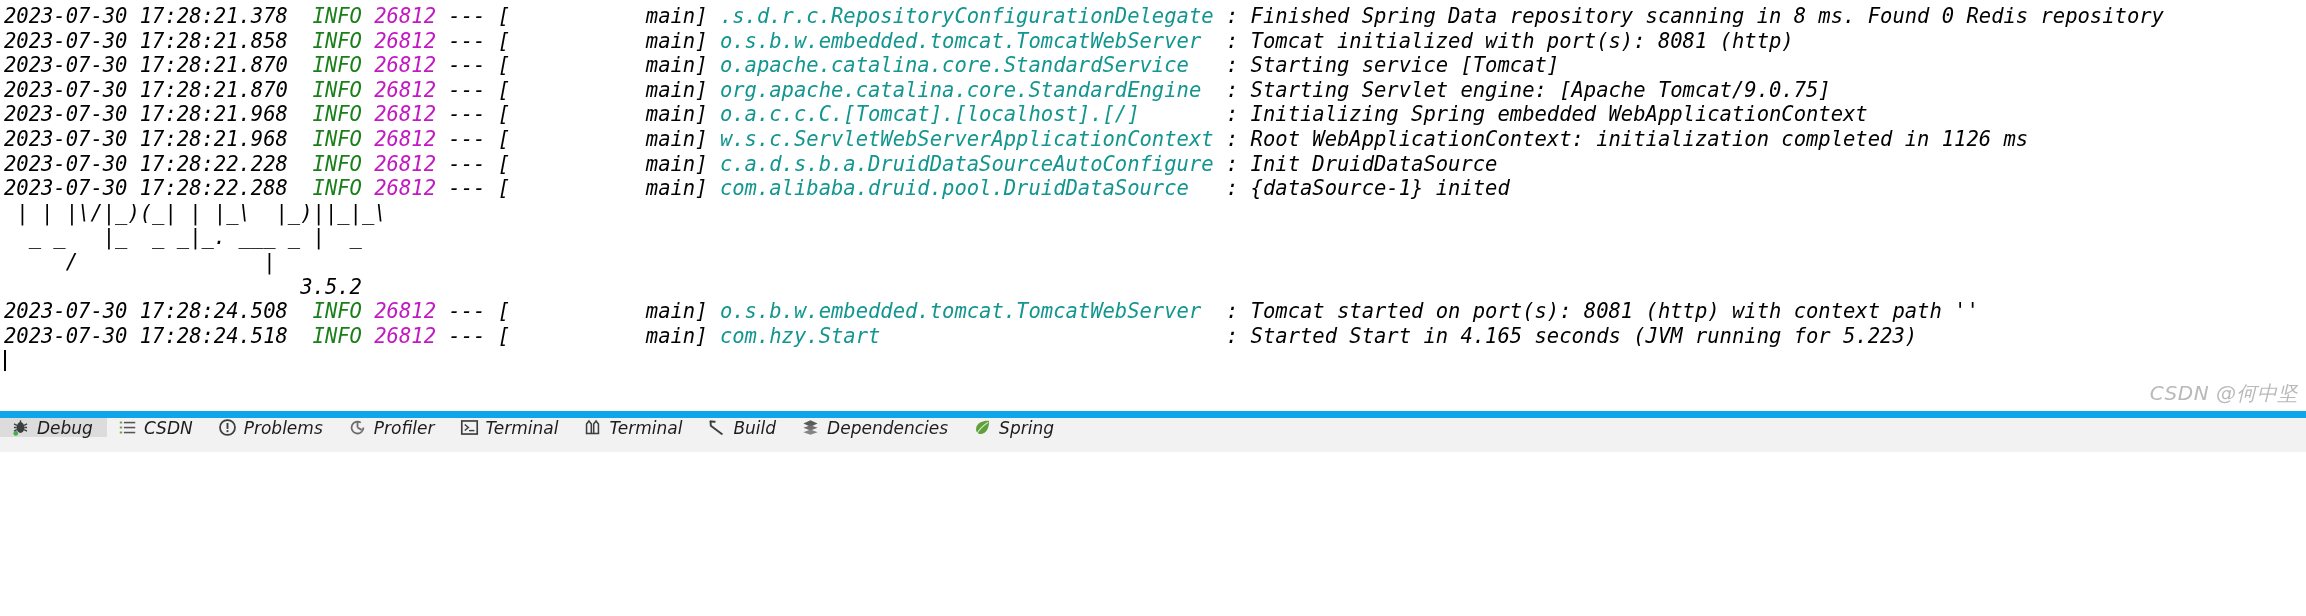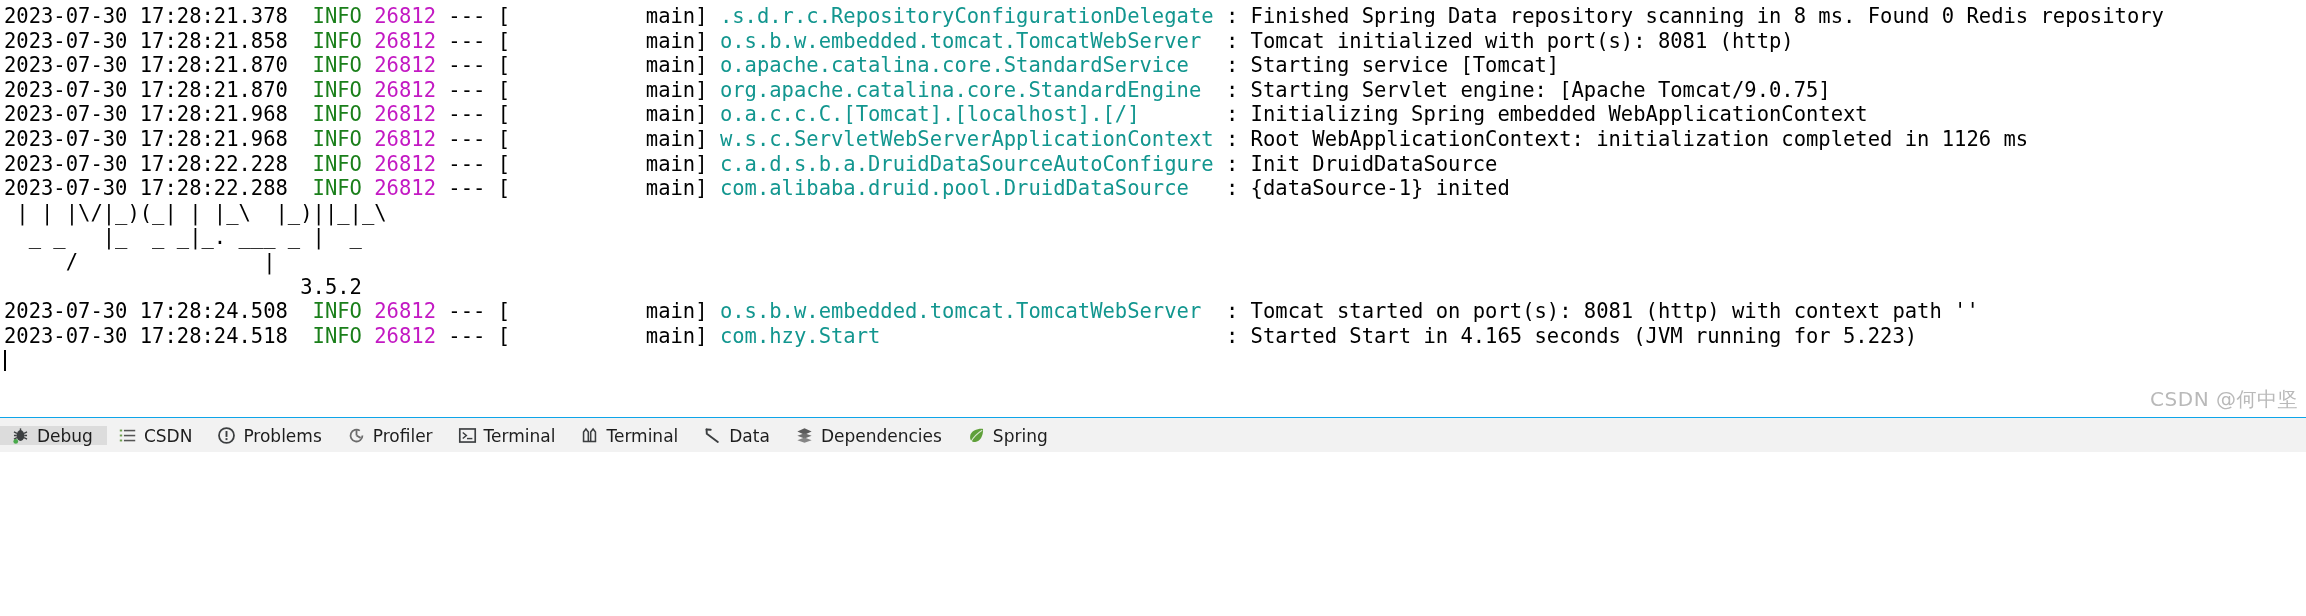--- a/index.html
+++ b/index.html
@@ -14,20 +14,21 @@
     font-family: "DejaVu Sans Mono", "Liberation Mono", monospace;
   }
 
   #app {
     position: relative;
     width: 2306px;
     height: 452px;
     background: #ffffff;
     display: flex;
     flex-direction: column;
+    font-style: italic;
   }
 
   
   .console {
     position: relative;
     flex: 1 1 auto;
     overflow: hidden;
     background: #ffffff;
     padding: 4px 0 0 4px;
     box-sizing: border-box;
@@ -76,23 +77,23 @@
     color: #b9b9b9;
     letter-spacing: 0.5px;
     user-select: none;
   }
 
   
   .statusbar {
     flex: 0 0 auto;
     height: 34px;
     background: #f2f2f2;
-    border-top: 1px solid #0ea5e9;
+    border-top: 7px solid #0ea5e9;
     display: flex;
-    align-items: center;
+    align-items: flex-start;
     font-family: "DejaVu Sans", "Liberation Sans", sans-serif;
   }
   .tool-btn {
     display: flex;
     align-items: center;
     gap: 7px;
     padding: 0 13px 0 11px;
     font-size: 17px;
     color: #1d1d1d;
     white-space: nowrap;
@@ -202,21 +203,21 @@
         </span>
         <span class="tool-label">Terminal</span>
       </div>
       <div class="tool-btn">
         <span class="tool-icon">
           <svg width="19" height="19" viewBox="0 0 16 16">
             <path d="M3 3 L3.2 6.5 L12.5 13.5" fill="none" stroke="#3c3f41" stroke-width="1.6" stroke-linecap="round"></path>
             <path d="M3 3 L6.5 3.2" fill="none" stroke="#3c3f41" stroke-width="1.6" stroke-linecap="round"></path>
           </svg>
         </span>
-        <span class="tool-label">Data</span>
+        <span class="tool-label">Build</span>
       </div>
       <div class="tool-btn">
         <span class="tool-icon">
           <svg width="19" height="19" viewBox="0 0 16 16">
             <path d="M8 1.8 L14 4.6 L8 7.4 L2 4.6 Z" fill="#5b5b5b"></path>
             <path d="M8 6 L14 8.3 L8 10.6 L2 8.3 Z" fill="#6f6f6f"></path>
             <path d="M8 9.6 L14 11.9 L8 14.2 L2 11.9 Z" fill="#858585"></path>
           </svg>
         </span>
         <span class="tool-label">Dependencies</span>

